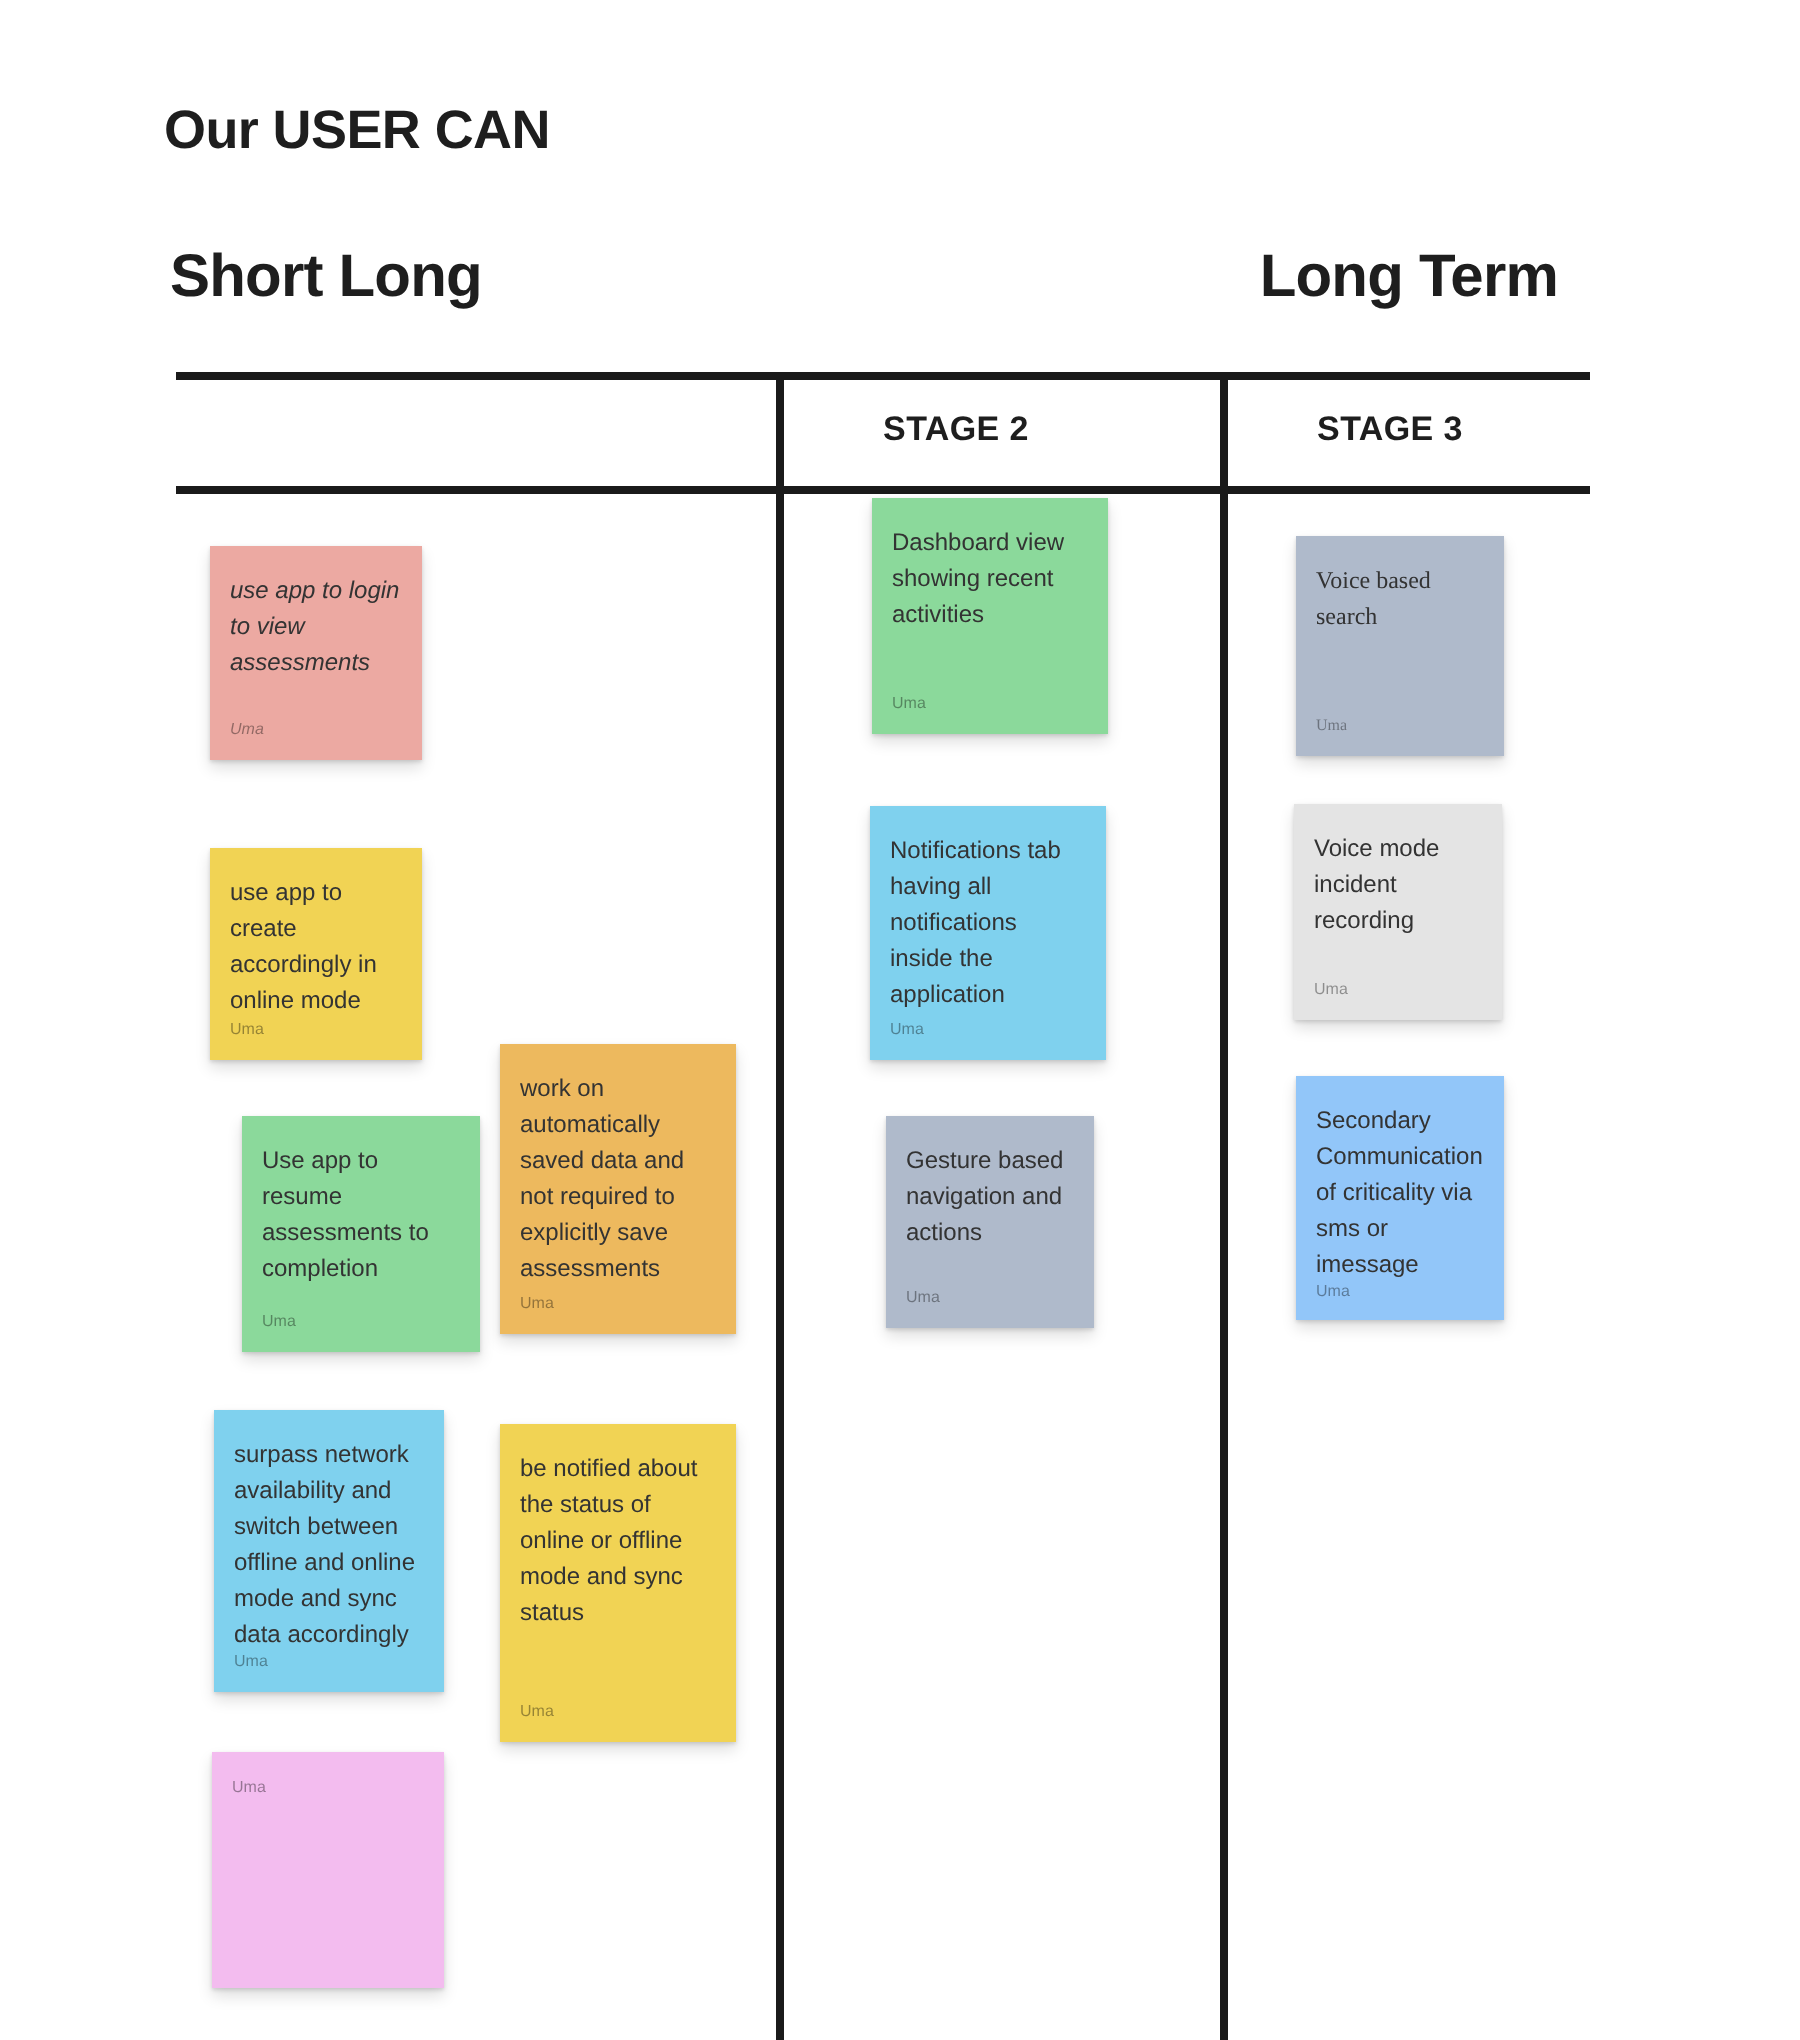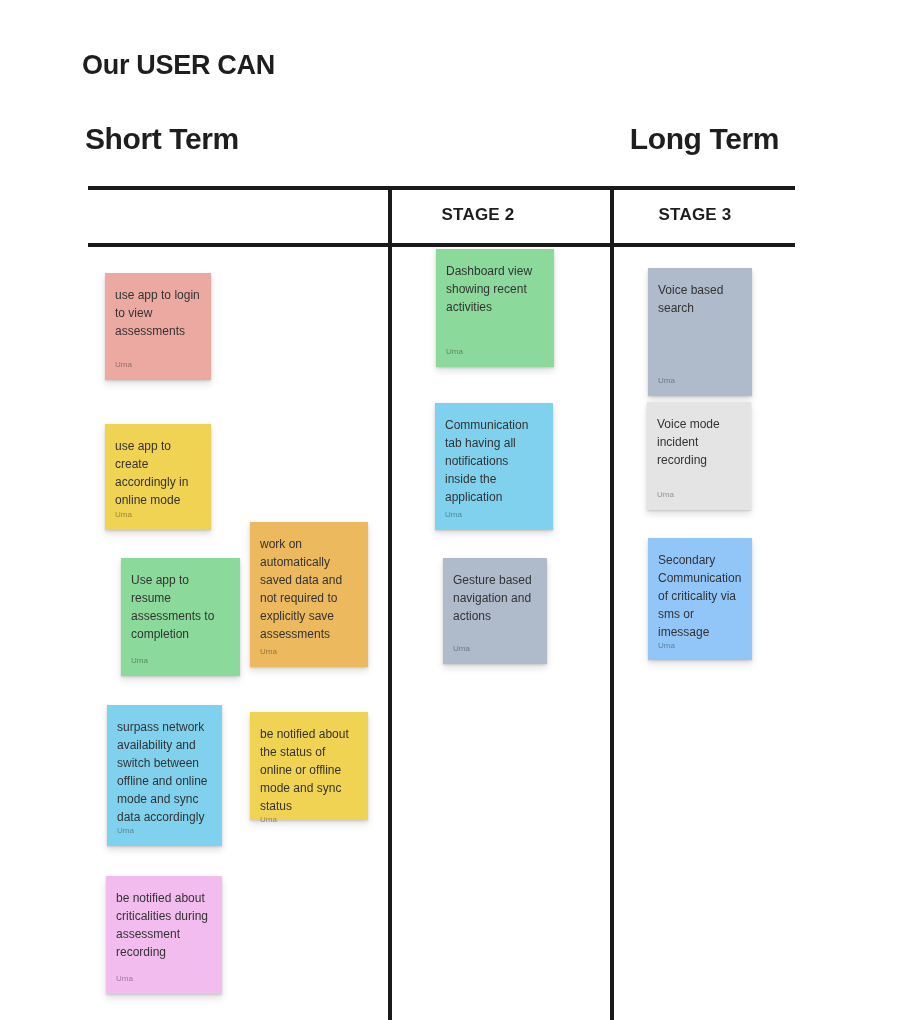--- a/index.html
+++ b/index.html
@@ -83,82 +83,81 @@
     font-size: 8px;
     color: var(--note-author-color, rgba(0,0,0,0.38));
   }
 </style>
 </head>
 <body>
 
 <div id="board">
 
   <div class="board-title">Our USER CAN</div>
-  <div class="term-heading term-short">Short Term</div>
+  <div class="term-heading term-short">Short Long</div>
   <div class="term-heading term-long">Long Term</div>
 
   <div class="h-line top"></div>
   <div class="h-line bottom"></div>
   <div class="v-line first"></div>
   <div class="v-line second"></div>
 
   <div class="stage-label s2">STAGE 2</div>
   <div class="stage-label s3">STAGE 3</div>
 
-  <div class="note" style="left: 105px; top: 273px; width: 106px; height: 107px; background-color: rgb(236, 169, 162);">
+  <div class="note" style="left: 105px; top: 273px; width: 106px; height: 107px; background-color: rgb(236, 169, 162); font-style: italic;">
     <div class="note-text">use app to login to view assessments</div>
     <div class="note-author">Uma</div>
   </div>
 
   <div class="note" style="left: 105px; top: 424px; width: 106px; height: 106px; background-color: rgb(241, 211, 84);">
     <div class="note-text">use app to create accordingly in online mode</div>
     <div class="note-author">Uma</div>
   </div>
 
   <div class="note" style="left: 121px; top: 558px; width: 119px; height: 118px; background-color: rgb(139, 217, 155);">
     <div class="note-text">Use app to resume assessments to completion</div>
     <div class="note-author">Uma</div>
   </div>
 
   <div class="note" style="left: 107px; top: 705px; width: 115px; height: 141px; background-color: rgb(127, 209, 238);">
     <div class="note-text">surpass network availability and switch between offline and online mode and sync data accordingly</div>
     <div class="note-author">Uma</div>
   </div>
 
   <div class="note" style="left: 106px; top: 876px; width: 116px; height: 118px; background-color: rgb(243, 188, 239);">
-    <div class="note-text">be notified about criticalities during assessment recording</div>
     <div class="note-author">Uma</div>
   </div>
 
   <div class="note" style="left: 250px; top: 522px; width: 118px; height: 145px; background-color: rgb(237, 185, 94);">
     <div class="note-text">work on automatically saved data and not required to explicitly save assessments</div>
     <div class="note-author">Uma</div>
   </div>
 
-  <div class="note" style="left: 250px; top: 712px; width: 118px; height: 108px; background-color: rgb(241, 211, 84);">
+  <div class="note" style="left: 250px; top: 712px; width: 118px; height: 159px; background-color: rgb(241, 211, 84);">
     <div class="note-text">be notified about the status of online or offline mode and sync status</div>
     <div class="note-author">Uma</div>
   </div>
 
   <div class="note" style="left: 436px; top: 249px; width: 118px; height: 118px; background-color: rgb(139, 217, 155);">
     <div class="note-text">Dashboard view showing recent activities</div>
     <div class="note-author">Uma</div>
   </div>
 
   <div class="note" style="left: 435px; top: 403px; width: 118px; height: 127px; background-color: rgb(127, 209, 238);">
-    <div class="note-text">Communication tab having all notifications inside the application</div>
+    <div class="note-text">Notifications tab having all notifications inside the application</div>
     <div class="note-author">Uma</div>
   </div>
 
   <div class="note" style="left: 443px; top: 558px; width: 104px; height: 106px; background-color: rgb(175, 186, 203);">
     <div class="note-text">Gesture based navigation and actions</div>
     <div class="note-author">Uma</div>
   </div>
 
-  <div class="note" style="left: 648px; top: 268px; width: 104px; height: 128px; background-color: rgb(175, 186, 203);">
+  <div class="note" style="left: 648px; top: 268px; width: 104px; height: 110px; background-color: rgb(175, 186, 203); font-family: Liberation Serif, serif;">
     <div class="note-text">Voice based search</div>
     <div class="note-author">Uma</div>
   </div>
 
   <div class="note" style="left: 647px; top: 402px; width: 104px; height: 108px; background-color: rgb(228, 228, 228);">
     <div class="note-text">Voice mode incident recording</div>
     <div class="note-author">Uma</div>
   </div>
 
   <div class="note" style="left: 648px; top: 538px; width: 104px; height: 122px; background-color: rgb(146, 198, 249);">

